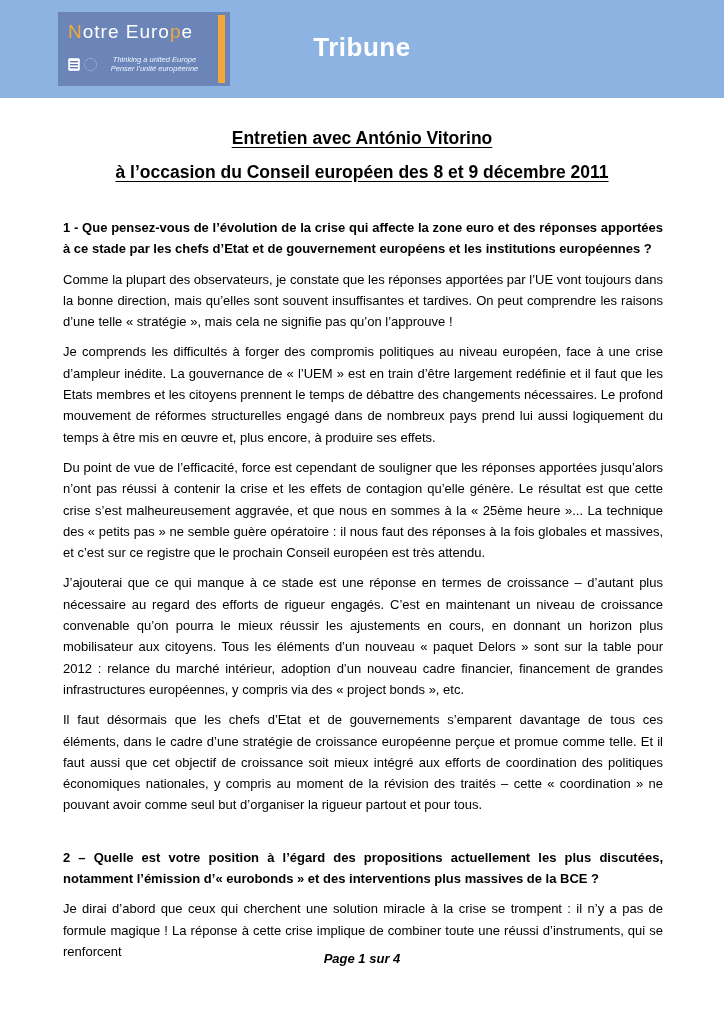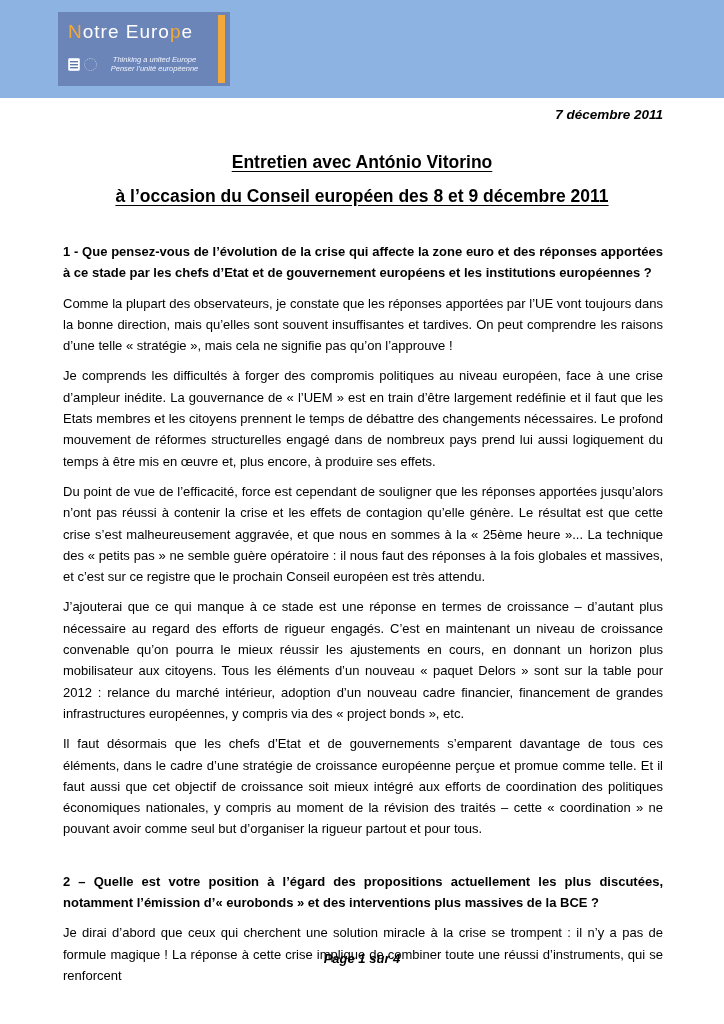--- a/index.html
+++ b/index.html
@@ -80,23 +80,23 @@
           <rect x="2" y="9" width="8" height="1.4" fill="#5d77a8"></rect>
         </svg>
         <div class="stars-icon"></div>
         <div class="tagline">
           <div>Thinking a united Europe</div>
           <div>Penser l’unité européenne</div>
         </div>
       </div>
       <div class="logo-bar"></div>
     </div>
+    <div class="banner-title">Tribune</div>
   </div>
 
-  <div class="dateline">7 décembre 2011</div>
 
   <div class="title-block">
     <p class="title-line">Entretien avec António Vitorino</p>
     <p class="title-line">à l’occasion du Conseil européen des 8 et 9 décembre 2011</p>
   </div>
 
   <div class="content">
     <p class="question first">1 - Que pensez-vous de l’évolution de la crise qui affecte la zone euro et des réponses apportées à ce stade par les chefs d’Etat et de gouvernement européens et les institutions européennes ?</p>
     <p>Comme la plupart des observateurs, je constate que les réponses apportées par l’UE vont toujours dans la bonne direction, mais qu’elles sont souvent insuffisantes et tardives. On peut comprendre les raisons d’une telle « stratégie », mais cela ne signifie pas qu’on l’approuve !</p>
     <p>Je comprends les difficultés à forger des compromis politiques au niveau européen, face à une crise d’ampleur inédite. La gouvernance de « l’UEM » est en train d’être largement redéfinie et il faut que les Etats membres et les citoyens prennent le temps de débattre des changements nécessaires. Le profond mouvement de réformes structurelles engagé dans de nombreux pays prend lui aussi logiquement du temps à être mis en œuvre et, plus encore, à produire ses effets.</p>

